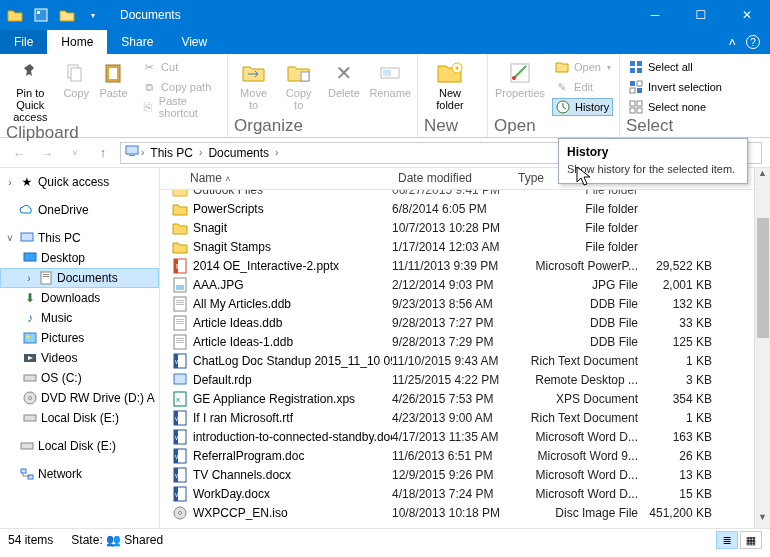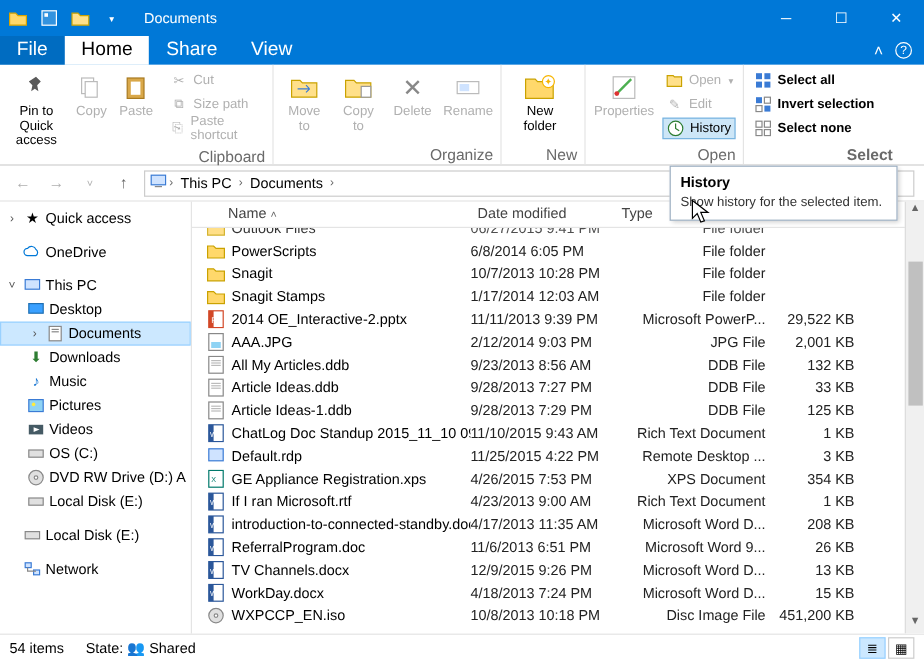--- a/index.html
+++ b/index.html
@@ -8,31 +8,31 @@
 
 .titlebar { height: 30px; background: #0078d7; color: #fff; display: flex; align-items: center; }
 .titlebar .qat { display: flex; align-items: center; padding-left: 6px; gap: 8px; }
 .titlebar .qat-item { width: 18px; height: 18px; display: flex; align-items: center; justify-content: center; }
 .titlebar .title { margin-left: 18px; font-size: 12px; }
 .titlebar .wincontrols { margin-left: auto; display: flex; }
 .titlebar .winbtn { width: 46px; height: 30px; display: flex; align-items: center; justify-content: center; color: #fff; font-size: 12px; }
 
 
 .tabs { height: 24px; background: #0078d7; display: flex; align-items: stretch; color: #fff; }
-.tab { padding: 0 14px; display: flex; align-items: center; font-size: 16px; }
+.tab { padding: 0 14px; display: flex; align-items: center; font-size: 12px; }
 .tab.file { background: #006cc1; }
 .tab.active { background: #fff; color: #000; }
 .tabs .help { margin-left: auto; display: flex; align-items: center; padding-right: 10px; gap: 10px; color: #fff; }
 .tabs .help span { font-size: 13px; }
 
 
 .ribbon { height: 84px; background: #fff; border-bottom: 1px solid #d0d0d0; display: flex; position: relative; }
 .ribbon-group { border-right: 1px solid #e4e4e4; padding: 2px 6px 0 6px; display: flex; flex-direction: column; }
 .ribbon-group-body { flex: 1; display: flex; align-items: flex-start; gap: 6px; padding-top: 2px; }
-.ribbon-group-label { text-align: right; color: #6a6a6a; font-size: 13px; padding: 0 0 1px 0; }
+.ribbon-group-label { text-align: left; color: #6a6a6a; font-size: 17px; padding: 0 0 1px 0; }
 .rb-bigbtn { display: flex; flex-direction: column; align-items: center; width: 46px; gap: 1px; padding-top:2px;}
 .rb-bigbtn .ico { width: 30px; height: 26px; display: flex; align-items: center; justify-content: center; }
 .rb-bigbtn .lbl { font-size: 11px; text-align: center; line-height: 12px; white-space: pre-line; }
 .rb-small-col { display: flex; flex-direction: column; gap: 2px; }
 .rb-small { display: flex; align-items: center; gap: 4px; font-size: 11px; height: 18px; padding: 0 2px; }
 .rb-small .ico { width: 16px; height: 16px; display:flex; align-items:center; justify-content:center; }
 
 
 .tooltip { position: absolute; left: 558px; top: 84px; width: 190px; background: #fff; border: 1px solid #9caec1; box-shadow: 2px 2px 4px rgba(0,0,0,0.2); padding: 6px 8px 8px 8px; z-index: 20; }
 .tooltip .tt-title { font-weight: bold; font-size: 12px; margin-bottom: 4px; }
@@ -160,21 +160,21 @@
           </span>
         <span class="lbl">Paste</span>
       </div>
       <div class="rb-small-col" style="margin-left:4px;">
         <div class="rb-small disabled">
             <span class="ico">✂</span>
             <span>Cut</span>
           </div>
         <div class="rb-small disabled">
             <span class="ico">⧉</span>
-            <span>Size path</span>
+            <span>Copy path</span>
           </div>
         <div class="rb-small disabled">
             <span class="ico">⎘</span>
             <span>Paste shortcut</span>
           </div>
       </div>
     </div>
     <div class="ribbon-group-label">Clipboard</div>
   </div>
 
@@ -267,21 +267,21 @@
                 <path d="M7 3v4l3 2" stroke="#2e7d32" fill="none"></path>
               </svg>
             </span>
             <span>History</span>
           </div>
       </div>
     </div>
     <div class="ribbon-group-label">Open</div>
   </div>
 
-  <div class="ribbon-group" style="width:130px;border-right:none;font-weight:bold;">
+  <div class="ribbon-group" style="width:130px;border-right:none;">
     <div class="ribbon-group-body">
       <div class="rb-small-col">
         <div class="rb-small">
             <span class="ico">
               <svg width="14" height="14">
                 <rect x="1" y="1" width="5" height="5" fill="#3a7bd5"></rect>
                 <rect x="8" y="1" width="5" height="5" fill="#3a7bd5"></rect>
                 <rect x="1" y="8" width="5" height="5" fill="#3a7bd5"></rect>
                 <rect x="8" y="8" width="5" height="5" fill="#3a7bd5"></rect>
               </svg>
@@ -664,21 +664,21 @@
               <svg width="14" height="16">
                 <rect x="1" y="1" width="12" height="14" fill="#fff" stroke="#2b579a"></rect>
                 <rect x="1" y="1" width="4" height="14" fill="#2b579a"></rect>
                 <text x="2" y="11" font-size="6" fill="#fff">W</text>
               </svg>
             </span>
             <span>introduction-to-connected-standby.docx</span>
           </div>
           <div class="c-date">4/17/2013 11:35 AM</div>
           <div class="c-type">Microsoft Word D...</div>
-          <div class="c-size">208 KB</div>
+          <div class="c-size">163 KB</div>
         </div>
         <div class="row">
           <div class="c-name">
             <span class="fico">
               <svg width="14" height="16">
                 <rect x="1" y="1" width="12" height="14" fill="#fff" stroke="#2b579a"></rect>
                 <rect x="1" y="1" width="4" height="14" fill="#2b579a"></rect>
                 <text x="2" y="11" font-size="6" fill="#fff">W</text>
               </svg>
             </span>

